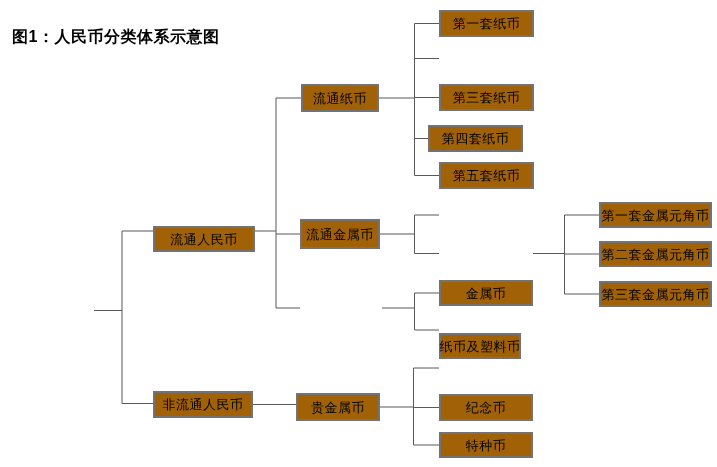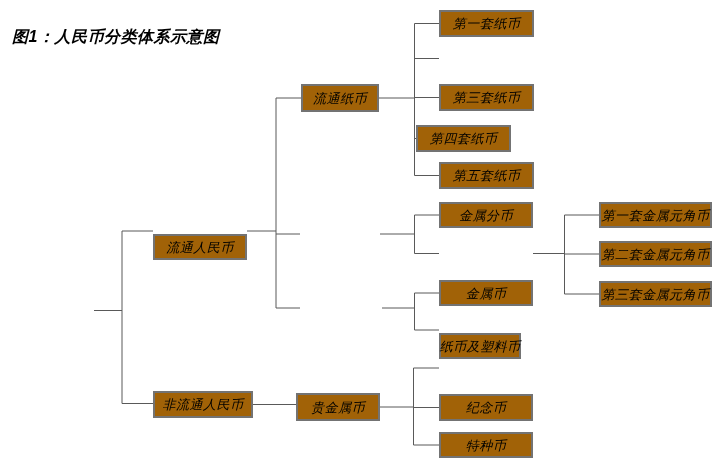--- a/index.html
+++ b/index.html
@@ -7,21 +7,20 @@
     padding: 0;
     background: #ffffff;
   }
   .canvas {
     position: relative;
     width: 717px;
     height: 467px;
     background: #ffffff;
     font-family: "Liberation Sans", "DejaVu Sans", sans-serif;
     overflow: hidden;
-    font-style: italic;
   }
   .diagram-title {
     position: absolute;
     left: 12px;
     top: 27px;
     font-size: 16px;
     font-weight: bold;
     color: #000000;
     letter-spacing: 0.5px;
     white-space: nowrap;
@@ -68,32 +67,32 @@
     <path d="M382 308 H414.5 M414.5 293 V330 M414.5 293 H439 M414.5 330 H439"></path>
 
     <path d="M533 253.5 H564.5 M564.5 215 V294 M564.5 215 H599 M564.5 254 H599 M564.5 294 H599"></path>
 
     <path d="M253 404.5 H296"></path>
 
     <path d="M380 407 H413.5 M413.5 368 V445 M413.5 368 H439 M413.5 407.5 H439 M413.5 445 H439"></path>
   </svg>
 
 
-  <div class="node" style="left:153px;top:234px;width:94px;height:26px">流通人民币</div>
+  <div class="node" style="left:153px;top:226px;width:102px;height:26px">流通人民币</div>
   <div class="node" style="left:301px;top:84px;width:78px;height:28px">流通纸币</div>
 
   <div class="node" style="left:153px;top:391px;width:100px;height:27px">非流通人民币</div>
+  <div class="node" style="left:300px;top:219px;width:80px;height:30px">流通金属币</div>
   <div class="node" style="left:296px;top:393px;width:84px;height:28px">贵金属币</div>
 
   <div class="node" style="left:439px;top:10px;width:95px;height:27px">第一套纸币</div>
   <div class="node" style="left:439px;top:84px;width:95px;height:27px">第三套纸币</div>
-  <div class="node" style="left:416px;top:125px;width:95px;height:27px">第四套纸币</div>
+  <div class="node" style="left:428px;top:125px;width:95px;height:27px">第四套纸币</div>
   <div class="node" style="left:439px;top:162px;width:95px;height:27px">第五套纸币</div>
 
-  <div class="node" style="left:439px;top:202px;width:94px;height:26px">金属分币</div>
   <div class="node" style="left:439px;top:280px;width:94px;height:26px">金属币</div>
   <div class="node" style="left:439px;top:333px;width:82px;height:26px">纸币及塑料币</div>
 
   <div class="node" style="left:439px;top:394px;width:94px;height:27px">纪念币</div>
   <div class="node" style="left:439px;top:432px;width:94px;height:26px">特种币</div>
 
   <div class="node" style="left:599px;top:202px;width:113px;height:26px">第一套金属元角币</div>
   <div class="node" style="left:599px;top:241px;width:113px;height:26px">第二套金属元角币</div>
   <div class="node" style="left:599px;top:281px;width:113px;height:26px">第三套金属元角币</div>
 

